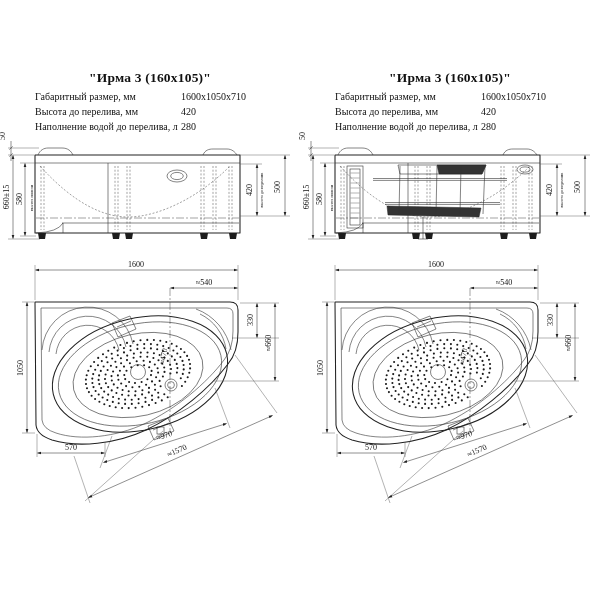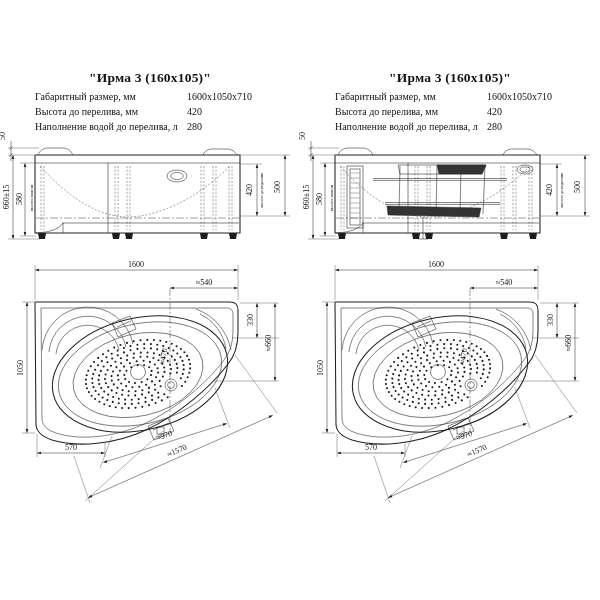--- a/index.html
+++ b/index.html
@@ -3,21 +3,21 @@
 <meta charset="utf-8">
 <style>
   html,body{margin:0;padding:0;background:#fff;}
   #page{position:relative;width:600px;height:600px;background:#fff;overflow:hidden;
         font-family:"Liberation Serif", serif;color:#111;}
   .half{position:absolute;top:0;width:300px;height:150px;}
   .title{position:absolute;top:70px;left:0;width:100%;text-align:center;
          font-size:13.5px;font-weight:bold;letter-spacing:.2px;}
   .specs{position:absolute;top:91px;left:35px;width:255px;font-size:10px;}
   .spec-row{position:relative;height:14.8px;}
-  .spec-value{position:absolute;left:152px;top:0;}
+  .spec-value{position:absolute;left:146px;top:0;}
   svg{position:absolute;left:0;top:0;}
   .main{stroke:#222;stroke-width:1.05;fill:none;stroke-linejoin:round;}
   .thin{stroke:#333;stroke-width:.6;fill:none;}
   .dash{stroke:#444;stroke-width:.5;fill:none;stroke-dasharray:2 1.7;}
   .cdash{stroke:#444;stroke-width:.5;fill:none;stroke-dasharray:8 2 2 2;}
   .dim{stroke:#333;stroke-width:.55;fill:none;}
   .ext{stroke:#555;stroke-width:.45;fill:none;}
   .dark{fill:#333;stroke:#222;stroke-width:.5;}
   .feet{fill:#1d1d1d;stroke:none;}
   text.dt{font-family:"Liberation Serif",serif;font-size:8px;fill:#111;text-anchor:middle;}

